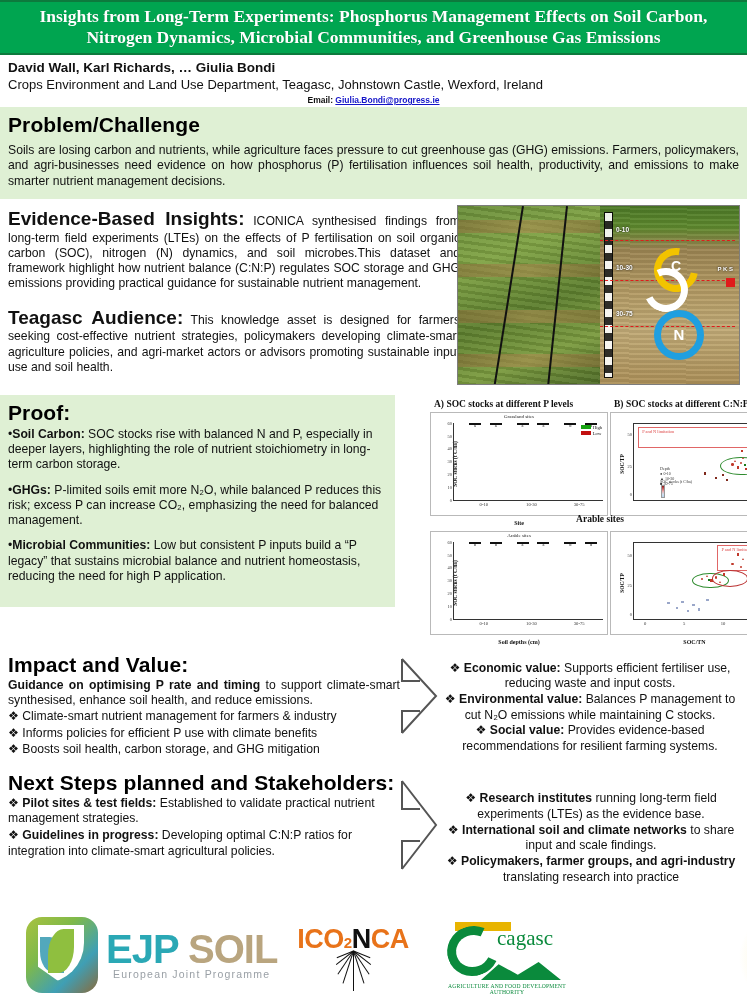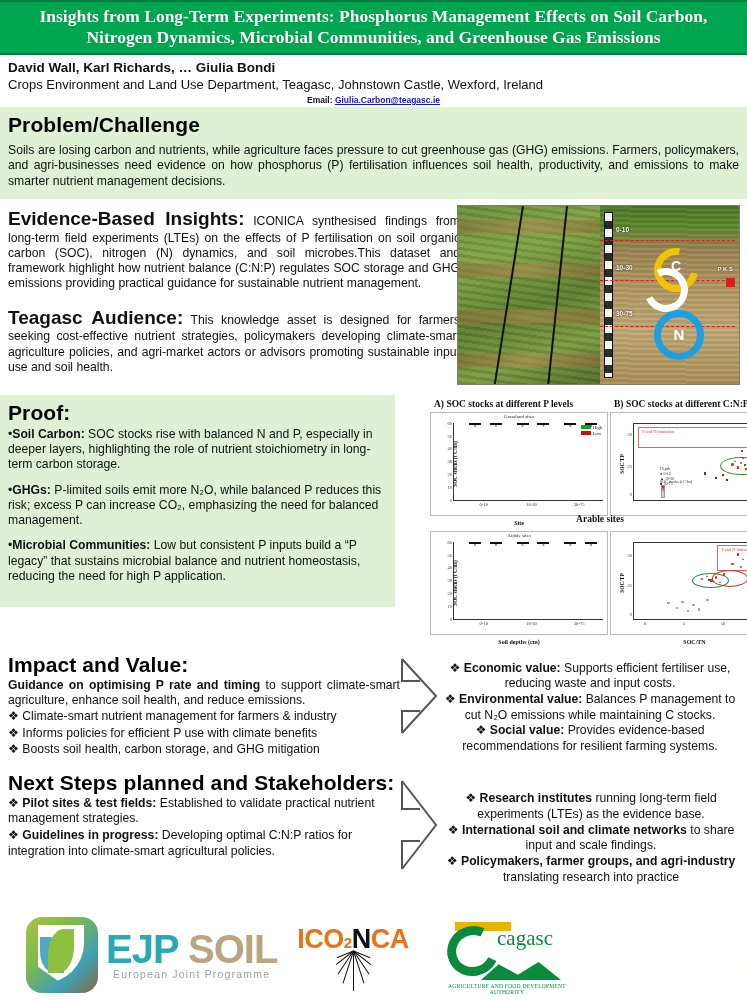--- a/index.html
+++ b/index.html
@@ -340,21 +340,21 @@
 
   <div class="title-bar">
     <div class="title">Insights from Long-Term Experiments: Phosphorus Management Effects on Soil Carbon, Nitrogen Dynamics, Microbial Communities, and Greenhouse Gas Emissions</div>
   </div>
 
   <div class="authors-block">
     <div class="authors">David Wall, Karl Richards, … Giulia Bondi</div>
     <div class="affil">Crops Environment and Land Use Department, Teagasc, Johnstown Castle, Wexford, Ireland</div>
     <div class="email-line">
       <span>Email:</span>
-      <span class="addr">Giulia.Carbon@teagasc.ie</span>
+      <span class="addr">Giulia.Bondi@progress.ie</span>
     </div>
   </div>
 
   <div class="panel-green sec-problem">
     <div class="h-big">Problem/Challenge</div>
     <div class="body-just">Soils are losing carbon and nutrients, while agriculture faces pressure to cut greenhouse gas (GHG) emissions. Farmers, policymakers, and agri-businesses need evidence on how phosphorus (P) fertilisation influences soil health, productivity, and emissions to make smarter nutrient management decisions.</div>
   </div>
 
   <div class="sec-evidence" style="height:196px;">
     <div class="ev-text">
@@ -681,21 +681,21 @@
       </div>
 
       <div class="arable-mid" style="position:absolute; left:110px; top:116px; width:120px;">Arable sites</div>
     </div>
   </div>
 
   <div class="sec-impact" style="height:120px;">
     <div class="impact-left">
       <div class="h-big">Impact and Value:</div>
       <div class="body-just" style="width:392px;">
-        <b>Guidance on optimising P rate and timing</b><span> to support climate-smart agriculture, enhance soil health, and reduce emissions.</span>
+        <b>Guidance on optimising P rate and timing</b><span> to support climate-smart synthesised, enhance soil health, and reduce emissions.</span>
       </div>
       <div class="bullets">
         <div>❖ Climate-smart nutrient management for farmers &amp; industry</div>
         <div>❖ Informs policies for efficient P use with climate benefits</div>
         <div>❖ Boosts soil health, carbon storage, and GHG mitigation</div>
       </div>
     </div>
 
     <svg class="arrow-big" style="left:398px; top:8px;" viewBox="0 0 42 78">
       <polyline points="4,2 38,39 4,76" fill="none" stroke="#555" stroke-width="2"></polyline>

